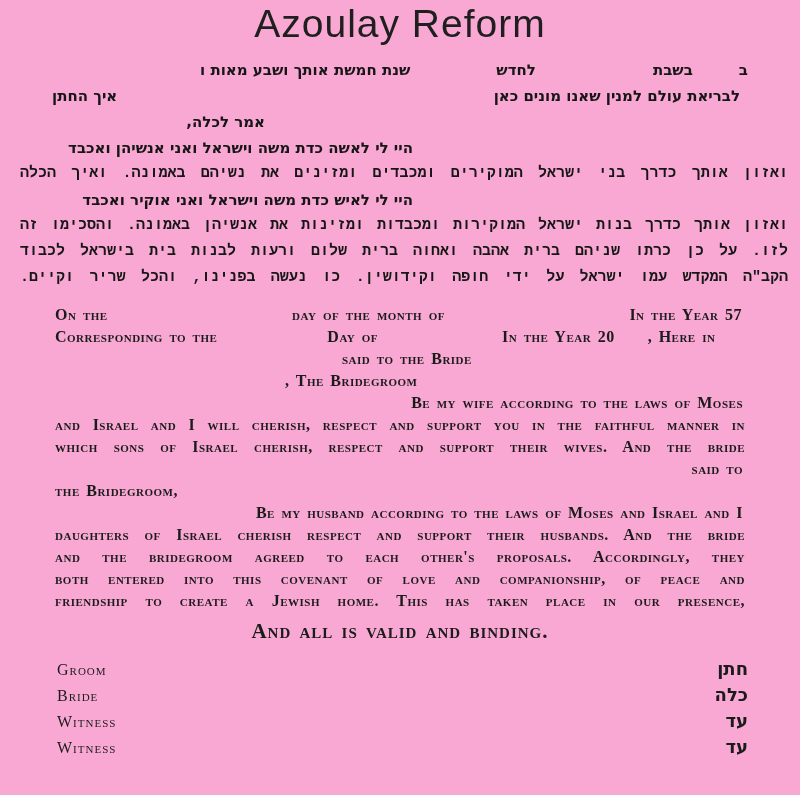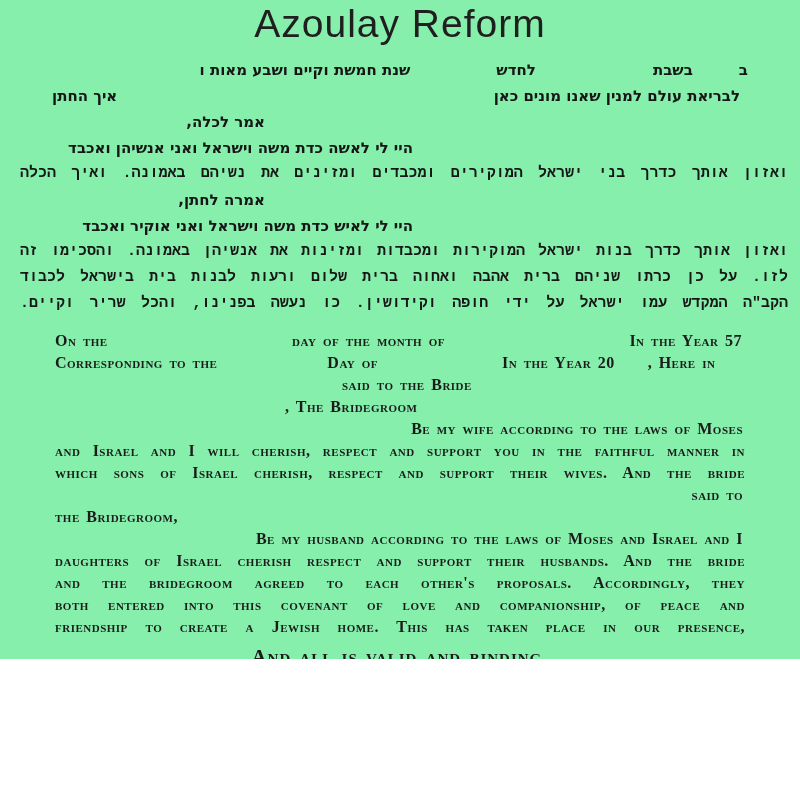--- a/index.html
+++ b/index.html
@@ -1,19 +1,19 @@
 <!DOCTYPE html>
 <html lang="en"><head>
 <meta charset="utf-8">
 <style>
   html,body{margin:0;padding:0;background:#ffffff;}
   .page{
     position:relative;
-    width:800px;height:659px;
-    background:#86efac;
+    width:800px;height:795px;
+    background:#f9a8d4;
     overflow:hidden;
     color:#1b1b1b;
   }
   
   .title{
     text-align:center;
     font-family:"Liberation Sans",sans-serif;
     font-weight:400;
     font-size:39px;
     line-height:48px;
@@ -76,50 +76,49 @@
   .sig-label{
     font-family:"Liberation Serif",serif;
     font-variant-caps:small-caps;
     font-weight:400;
     font-size:16px;
     letter-spacing:1px;
   }
   .sig-heb{
     direction:rtl;
     font-family:"DejaVu Sans",sans-serif;
-    font-weight:400;
-    font-size:15px;
+    font-weight:700;
+    font-size:18px;
   }
 </style>
 </head>
 <body>
 
 <div class="page">
 
   <div class="title">Azoulay Reform</div>
 
   <div class="heb-section">
     <div class="heb heb-row h-l1">
       <span>ב</span>
       <span class="sp" style="width:46px"></span>
       <span>בשבת</span>
       <span class="sp" style="width:117px"></span>
       <span>לחדש</span>
       <span class="sp" style="width:86px"></span>
-      <span>שנת חמשת וקיים ושבע מאות ו</span>
+      <span>שנת חמשת אותך ושבע מאות ו</span>
     </div>
     <div class="heb heb-row h-l2">
       <span>לבריאת עולם למנין שאנו מונים כאן</span>
       <span class="sp"></span>
       <span>איך החתן</span>
     </div>
     <div class="heb h-indent">אמר לכלה,</div>
     <div class="heb h-vow">היי לי לאשה כדת משה וישראל ואני אנשיהן ואכבד</div>
     <div class="heb h-just">ואזון אותך כדרך בני ישראל המוקירים ומכבדים ומזינים את נשיהם באמונה. ואיך הכלה</div>
-    <div class="heb h-indent">אמרה לחתן,</div>
     <div class="heb h-vow">היי לי לאיש כדת משה וישראל ואני אוקיר ואכבד</div>
     <div class="heb h-just">ואזון אותך כדרך בנות ישראל המוקירות ומכבדות ומזינות את אנשיהן באמונה. והסכימו זה</div>
     <div class="heb h-just">לזו. על כן כרתו שניהם ברית אהבה ואחוה ברית שלום ורעות לבנות בית בישראל לכבוד</div>
     <div class="heb h-just">הקב"ה המקדש עמו ישראל על ידי חופה וקידושין. כו נעשה בפנינו, והכל שריר וקיים.</div>
   </div>
 
   <div class="eng-section">
     <div class="eng e-row e-l1">
       <span>On the</span>
       <span>day of the month of</span>

